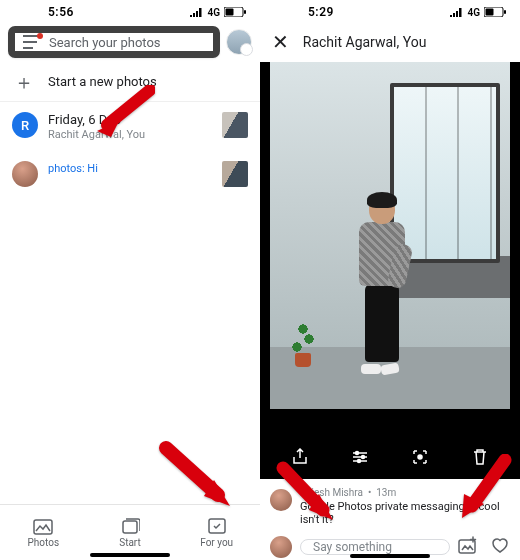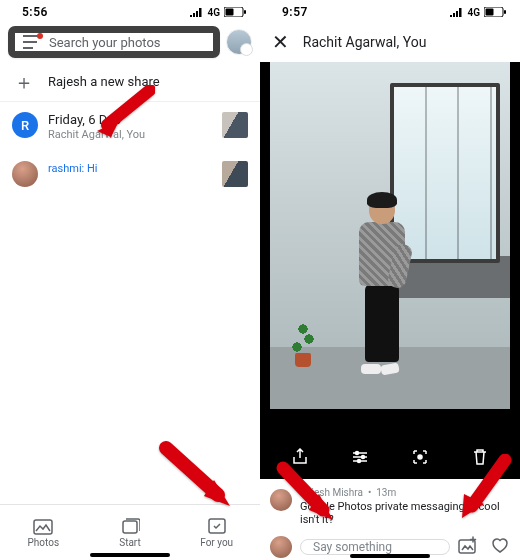--- a/index.html
+++ b/index.html
@@ -1,21 +1,21 @@
 <!DOCTYPE html>
 <html><head>
 <meta charset="utf-8">
 <style>
   * { box-sizing: border-box; margin: 0; padding: 0; font-family: -apple-system, "Helvetica Neue", Roboto, Arial, sans-serif; }
   body { width: 520px; height: 560px; overflow: hidden; background: #fff; }
   .canvas { display: flex; width: 520px; height: 560px; }
   .pane { width: 260px; height: 560px; position: relative; background: #fff; display: flex; flex-direction: column; }
 
   
-  .status { height: 22px; display: flex; align-items: center; justify-content: center; padding: 2px 14px 0; position: relative; }
+  .status { height: 22px; display: flex; align-items: center; justify-content: center; padding: 2px 14px 0; position: relative; margin-left: 26px; }
   .status-time { position: absolute; left: 22px; font-size: 12px; font-weight: 600; letter-spacing: 0.5px; }
   .status-icons { position: absolute; right: 14px; display: flex; align-items: center; gap: 4px; }
 
   
   .search-row { padding: 4px 8px 6px; display: flex; align-items: center; gap: 6px; }
   .search-box { flex: 1; height: 32px; border: 7px solid #404040; border-radius: 7px; background: #fff; display: flex; align-items: center; padding: 0 8px; gap: 8px; color: #5f6368; font-size: 13px; box-shadow: 0 1px 2px rgba(0,0,0,0.08); }
   .burger { width: 18px; height: 14px; position: relative; }
   .burger span { position: absolute; left: 0; height: 2px; background: #5f6368; }
   .burger span:nth-child(1){ top:0; width:18px; }
   .burger span:nth-child(2){ top:6px; width:14px; }
@@ -112,37 +112,37 @@
             <span></span>
             <span class="dot"></span>
           </span>
         <span>Search your photos</span>
       </div>
       <div class="avatar-sm"></div>
     </div>
 
     <div class="new-share">
       <span class="plus">＋</span>
-      <span>Rajesh a new share</span>
+      <span>Start a new photos</span>
     </div>
 
     <div class="conv">
       <div class="dot-blue">R</div>
       <div class="conv-body">
         <div class="conv-title">Friday, 6 Dec</div>
         <div class="conv-sub">Rachit Agarwal, You</div>
       </div>
       <div class="thumb"></div>
     </div>
 
     <div class="conv">
       <div class="dot-pic"></div>
       <div class="conv-body">
         <div class="conv-msg">
-          <span>rashmi:</span>
+          <span>photos:</span>
           <span>Hi</span>
         </div>
       </div>
       <div class="thumb2"></div>
     </div>
 
     <div class="tabbar">
       <div class="tab">
         <svg width="20" height="18" viewBox="0 0 20 18">
             <rect x="1" y="3" width="18" height="14" rx="2" fill="none" stroke="#5f6368" stroke-width="1.5"></rect>
@@ -176,21 +176,21 @@
     <div class="arrow" style="left:158px; top:440px;">
       <svg width="80" height="76" viewBox="0 0 80 76">
           <path d="M8 8 L60 55" stroke="#d8000c" stroke-width="14" stroke-linecap="round"></path>
           <path d="M72 66 L46 56 L56 40 Z" fill="#d8000c"></path>
         </svg>
     </div>
   </div>
 
   <div class="pane">
     <div class="status">
-      <div class="status-time">9:57</div>
+      <div class="status-time">5:29</div>
       <div class="status-icons">
         <svg width="14" height="10" viewBox="0 0 14 10">
             <path d="M1 8h2v2H1zM4 6h2v4H4zM7 4h2v6H7zM10 1h2.5v9H10z" fill="#000"></path>
           </svg>
         <span style="font-size:10px;font-weight:600;">4G</span>
         <svg width="22" height="10" viewBox="0 0 22 10">
             <rect x="0" y="0" width="19" height="10" rx="2" fill="none" stroke="#000" stroke-width="1"></rect>
             <rect x="1.5" y="1.5" width="8" height="7" rx="1" fill="#000"></rect>
             <rect x="20" y="3" width="2" height="4" rx="1" fill="#000"></rect>
           </svg>

